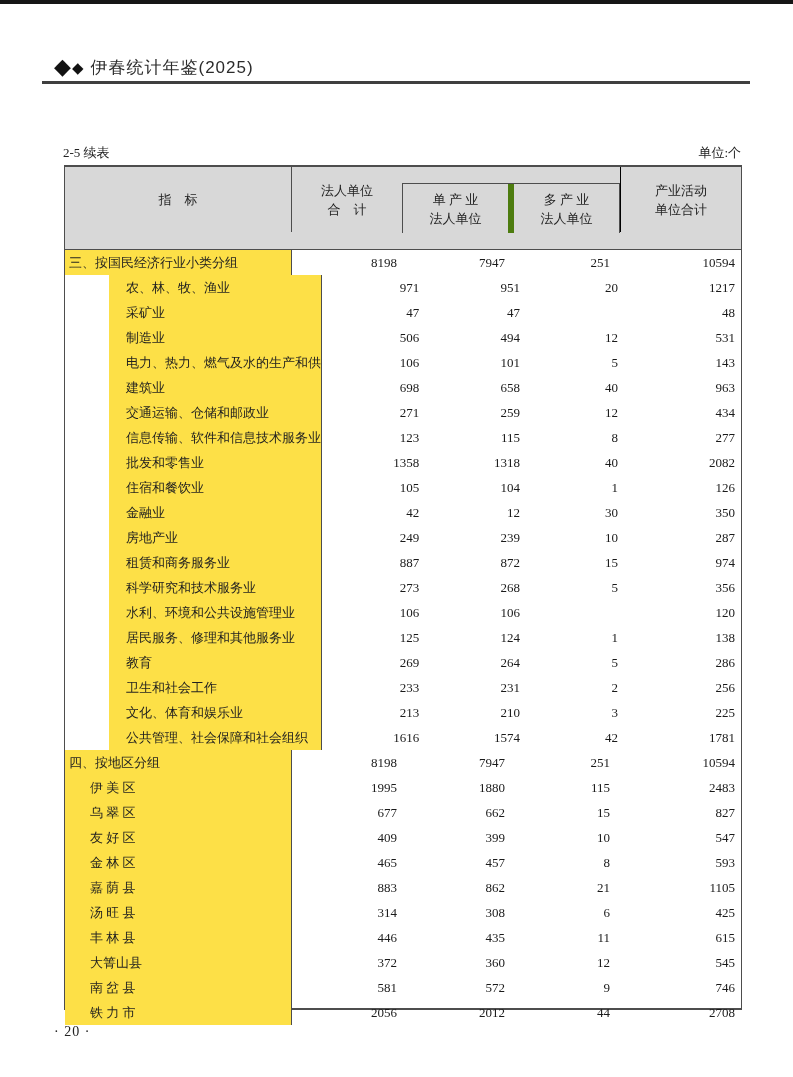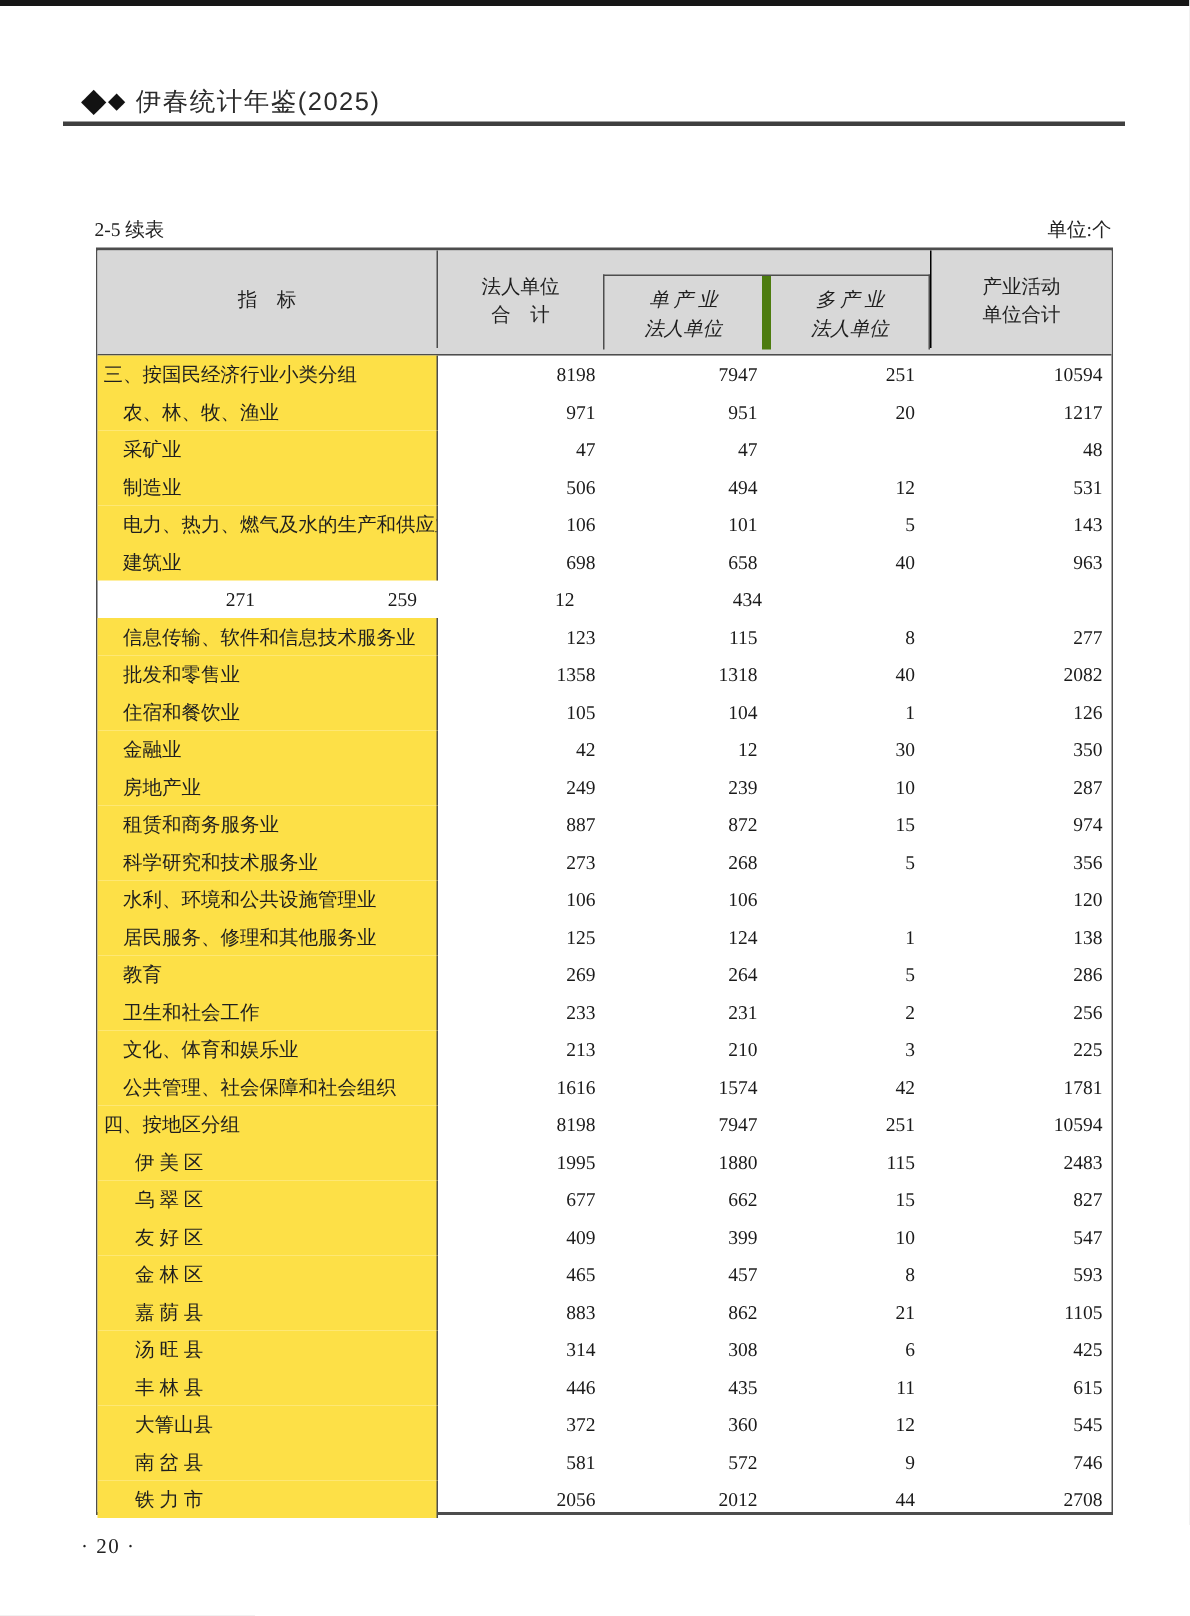--- a/index.html
+++ b/index.html
@@ -34,52 +34,51 @@
   .caption-right{
     position:absolute;top:144px;right:52px;font-size:13px;color:#222;
   }
   
   .table{
     position:absolute;left:64px;top:165px;width:678px;height:845px;
     border:1px solid #4d4d4d;border-top-width:2px;border-bottom-width:2px;
     box-sizing:border-box;background:#fff;
   }
   .thead{
-    position:relative;width:100%;height:70px;background:#d8d8d8;
+    position:relative;width:100%;height:83px;background:#d8d8d8;
     border-bottom:1px solid #4d4d4d;box-sizing:border-box;
   }
   .hcell{
     position:absolute;display:flex;flex-direction:column;
     align-items:center;justify-content:center;
     font-size:13px;line-height:19px;color:#1f1f1f;box-sizing:border-box;
   }
   .h-indicator{left:0;top:0;width:227px;height:65px;border-right:1px solid #4d4d4d;}
   .h-legal{left:227px;top:0;width:110px;height:65px;}
   .h-activity{left:555px;top:0;width:121px;height:65px;border-left:1px solid #000000;}
   .group-box{
     position:absolute;left:337px;top:16px;width:218px;height:50px;
     border:1px solid #4d4d4d;border-bottom:none;box-sizing:border-box;
     display:flex;
-    font-style:italic;
   }
   .gcell{
     flex:1;display:flex;flex-direction:column;align-items:center;justify-content:center;
     font-size:13px;line-height:19px;
   }
   .gcell + .gcell{border-left:6px solid #4d7c0f;}
   .tbody{position:relative;width:100%;}
   .trow{
     display:flex;height:25px;line-height:25px;font-size:13px;
   }
   .tcell{box-sizing:border-box;overflow:hidden;white-space:nowrap;}
   .tcell.label{
     width:227px;background:#fde047;border-right:1px solid #4d4d4d;
     padding-left:4px;color:#1f1f1f;
   }
-  .indent-1 .tcell.label{padding-left:17px;}
+  .indent-1 .tcell.label{padding-left:17px;margin-left:44px;}
   .indent-2 .tcell.label{padding-left:25px;}
   .tcell.num{text-align:right;color:#1a1a1a;}
   .tcell.c0{width:109px;padding-right:4px;}
   .tcell.c1{width:109px;padding-right:5px;}
   .tcell.c2{width:109px;padding-right:9px;}
   .tcell.c3{width:122px;padding-right:6px;}
   .page-number{
     position:absolute;left:54px;top:1024px;font-size:14px;color:#222;letter-spacing:1px;text-align:right;
   }
 </style>
@@ -161,20 +160,21 @@
           <div class="tcell num c3">143</div>
         </div>
         <div class="trow indent-1">
           <div class="tcell label">建筑业</div>
           <div class="tcell num c0">698</div>
           <div class="tcell num c1">658</div>
           <div class="tcell num c2">40</div>
           <div class="tcell num c3">963</div>
         </div>
         <div class="trow indent-1">
+          <div class="tcell label">交通运输、仓储和邮政业</div>
           <div class="tcell num c0">271</div>
           <div class="tcell num c1">259</div>
           <div class="tcell num c2">12</div>
           <div class="tcell num c3">434</div>
         </div>
         <div class="trow indent-1">
           <div class="tcell label">信息传输、软件和信息技术服务业</div>
           <div class="tcell num c0">123</div>
           <div class="tcell num c1">115</div>
           <div class="tcell num c2">8</div>

